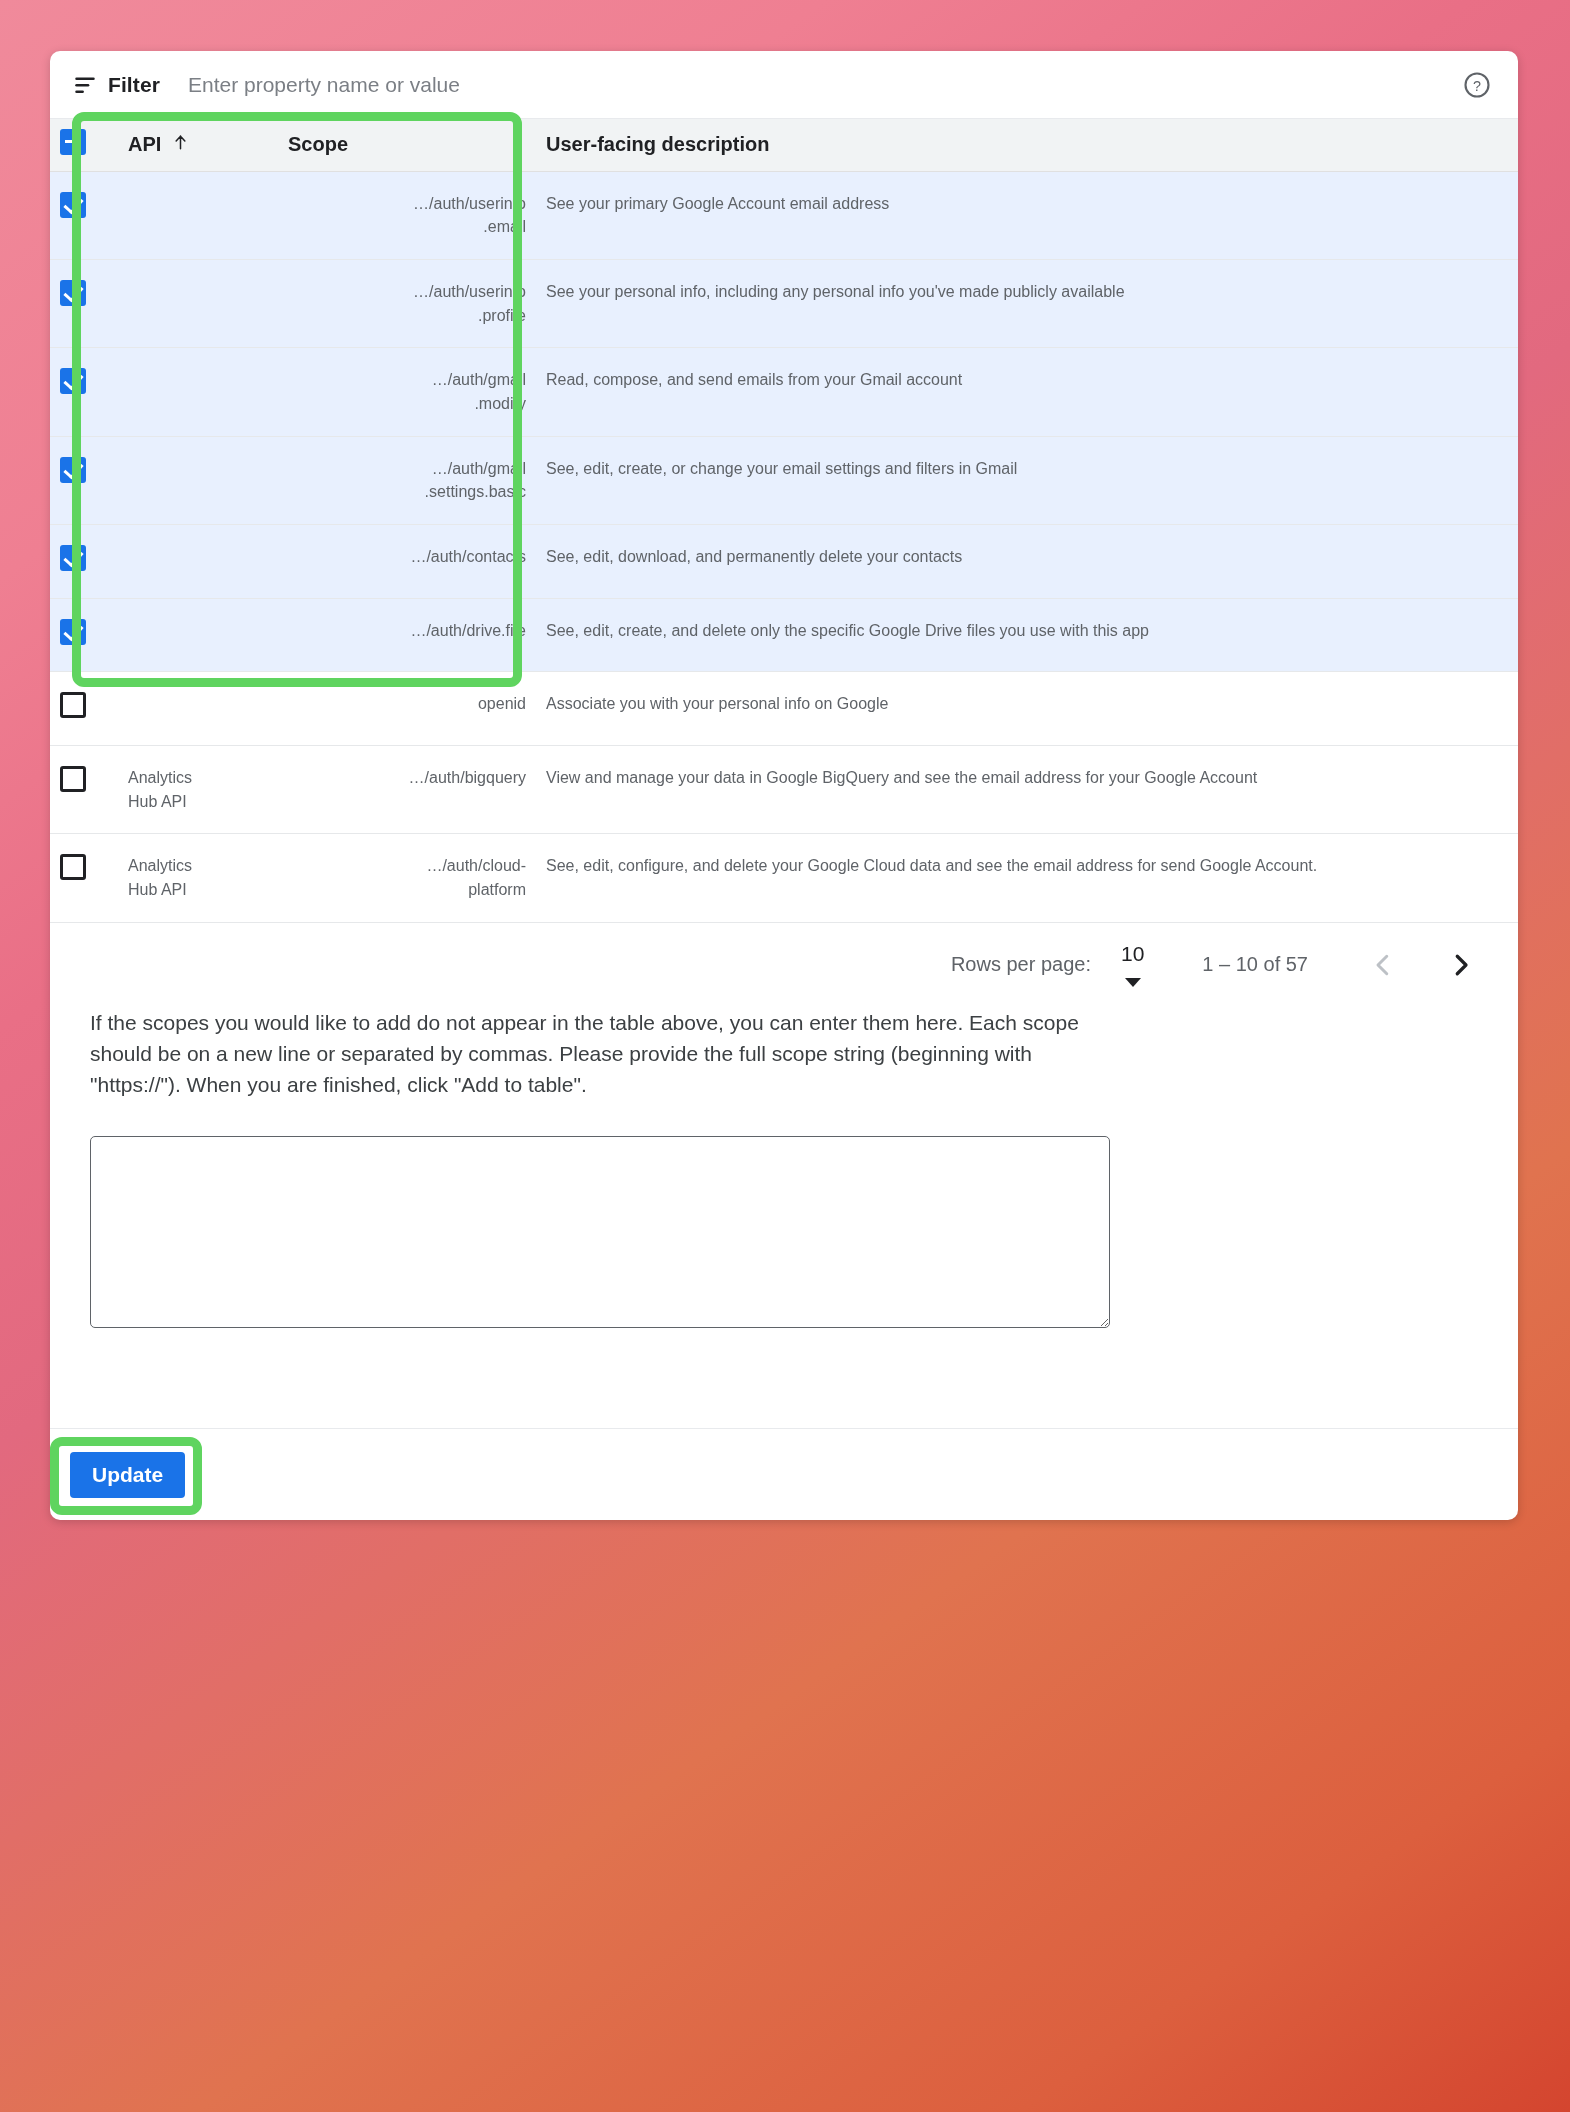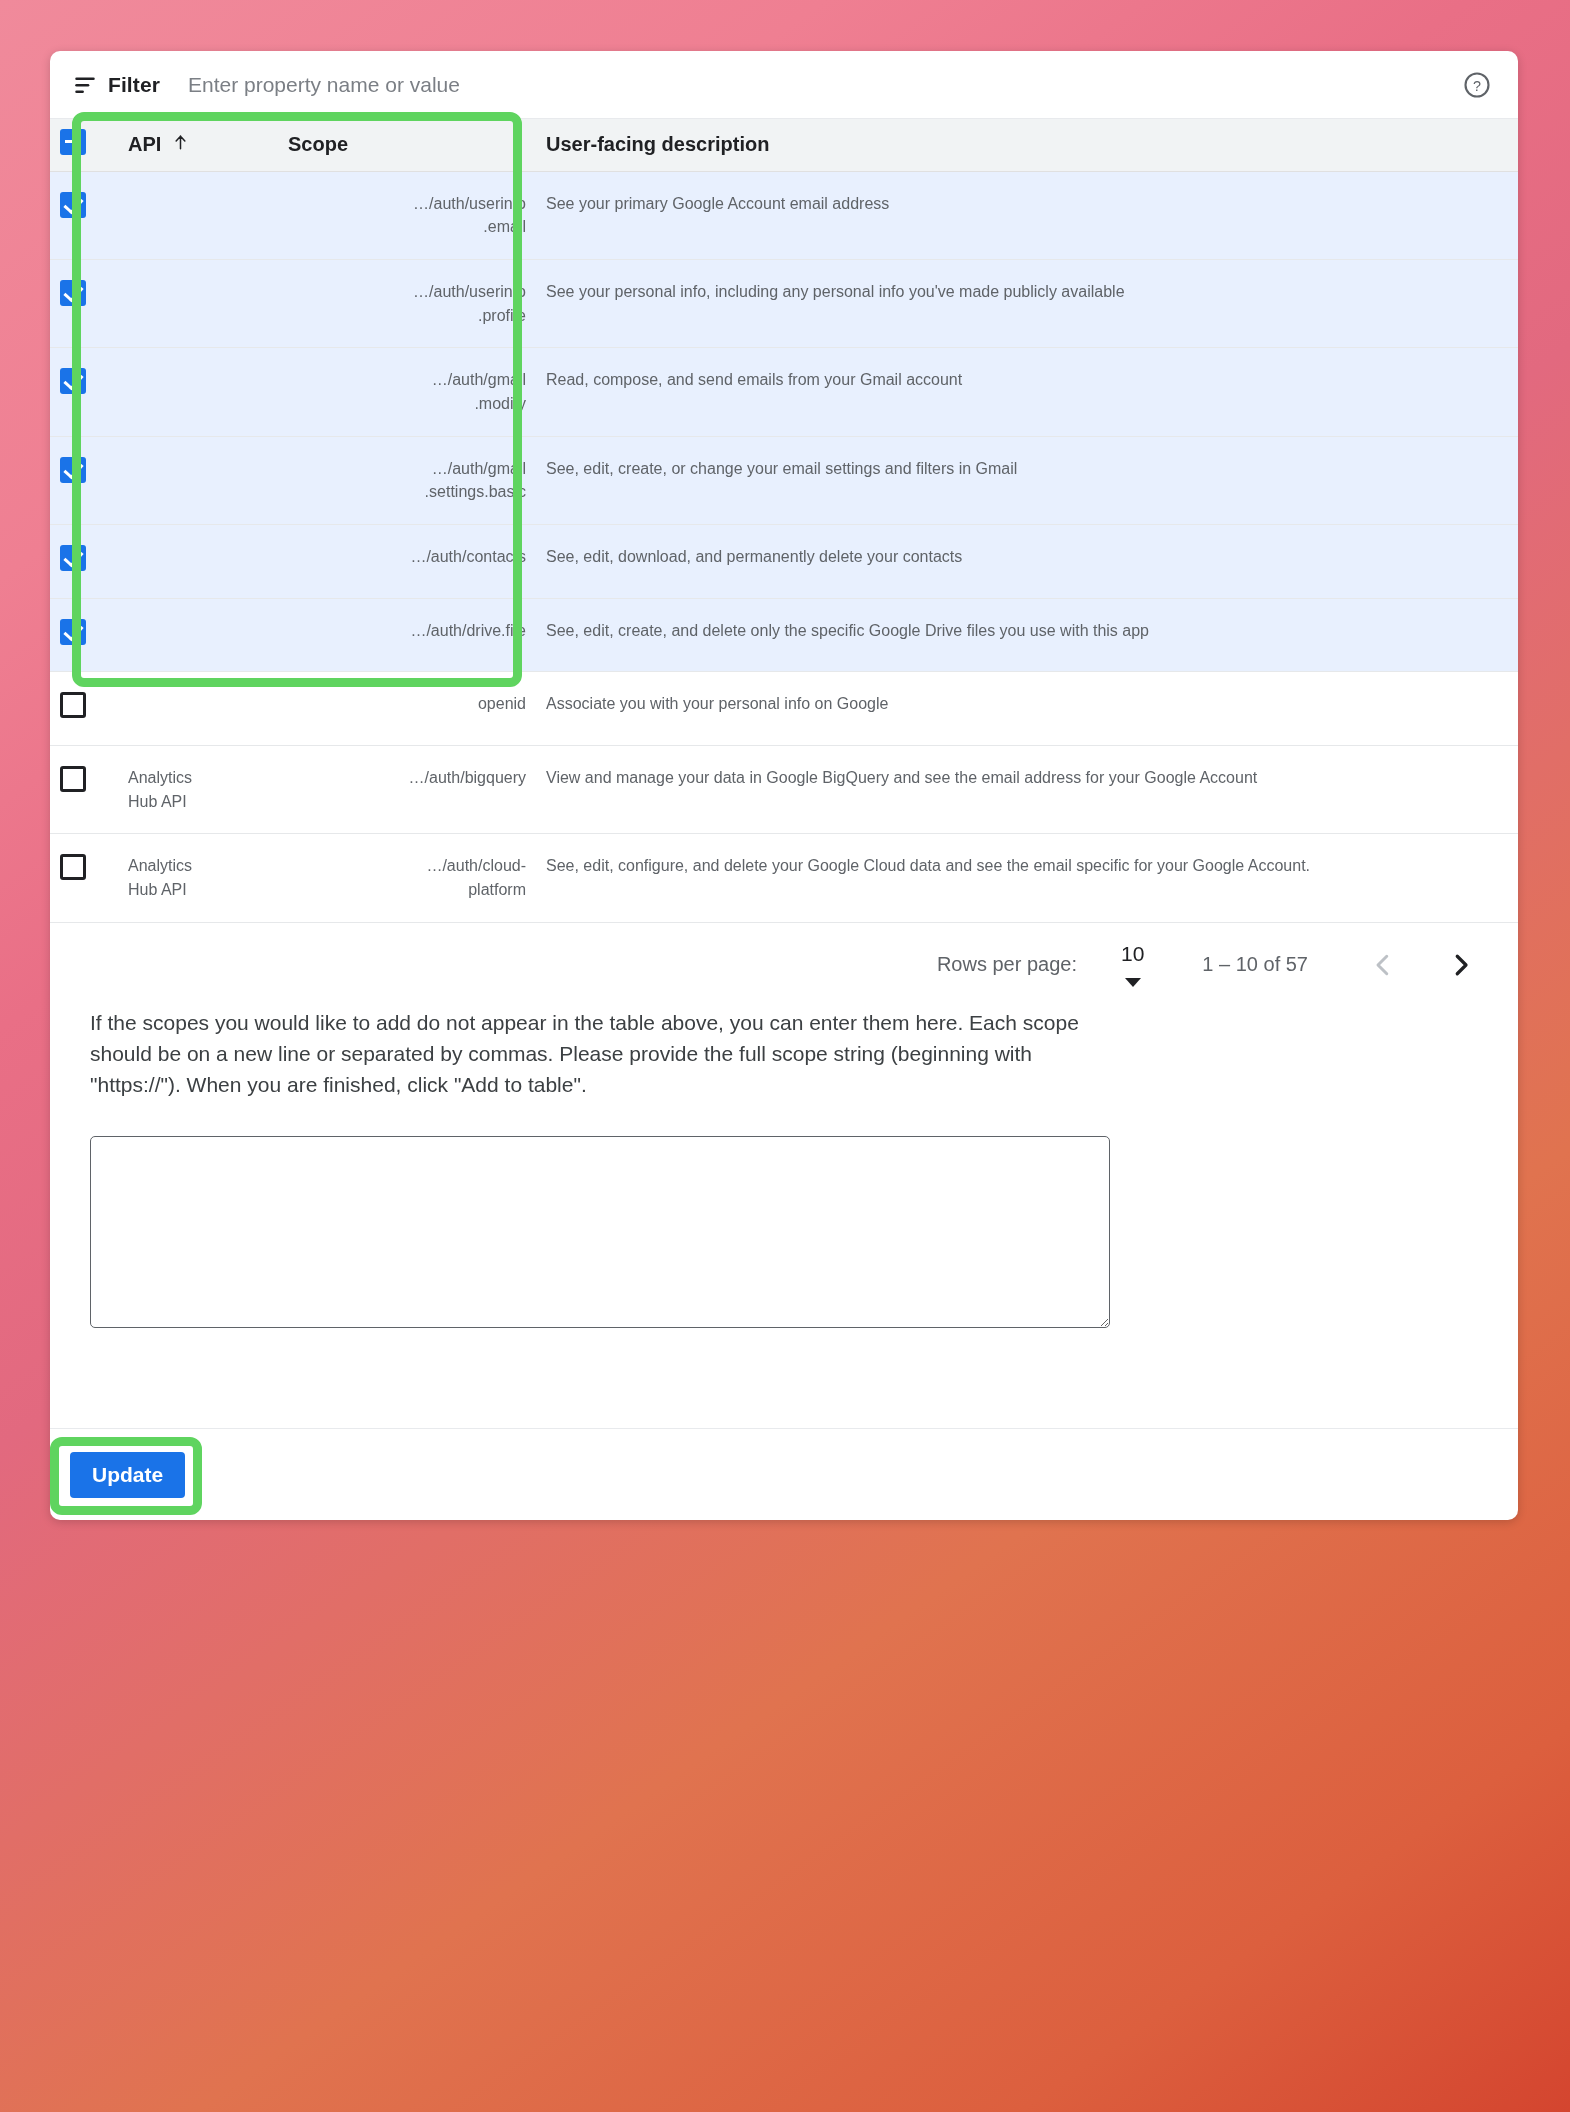--- a/index.html
+++ b/index.html
@@ -96,21 +96,21 @@
   .cb.indeterminate::after {
     content:""; position:absolute; left:5px; top:11px; width:16px; height:3px; background:#fff;
   }
 
   
   .pager {
     display:flex; align-items:center; justify-content:flex-end;
     gap:0; height:84px; padding-right:36px;
     font-size:20px; color:#5f6368;
   }
-  .pager .rpp-label { margin-right:44px; color:#5f6368; }
+  .pager .rpp-label { margin-right:30px; color:#5f6368; }
   .pager .rpp-val { color:#202124; font-size:21px; display:flex; align-items:center; gap:12px; cursor:pointer;flex-direction:column;}
   .caret-dn { width:0;height:0;border-left:8px solid transparent;border-right:8px solid transparent;border-top:9px solid #202124; }
   .pager .range { margin-left:58px; margin-right:54px; color:#5f6368; }
   .nav-btn { width:42px; height:42px; display:flex; align-items:center; justify-content:center; cursor:pointer; }
   .nav-btn.prev { margin-right:36px; }
 
   
   .manual { padding:0 40px; }
   .manual h2 {
     font-size:36px; font-weight:400; color:#202124;
@@ -258,21 +258,21 @@
 Hub API</td>
             <td class="c-scope-cell">…/auth/bigquery</td>
             <td class="c-desc-cell">View and manage your data in Google BigQuery and see the email address for your Google Account</td>
           </tr>
           <tr>
             <td class="c-check-cell"><span class="cb unchecked"></span></td>
             <td class="c-api-cell">Analytics
 Hub API</td>
             <td class="c-scope-cell">…/auth/cloud-
 platform</td>
-            <td class="c-desc-cell">See, edit, configure, and delete your Google Cloud data and see the email specific for your Google Account.</td>
+            <td class="c-desc-cell">See, edit, configure, and delete your Google Cloud data and see the email address for send Google Account.</td>
           </tr>
         </tbody>
     </table>
 
     <div class="pager">
       <span class="rpp-label">Rows per page:</span>
       <span class="rpp-val">
         <span>10</span>
         <span class="caret-dn"></span>
       </span>

